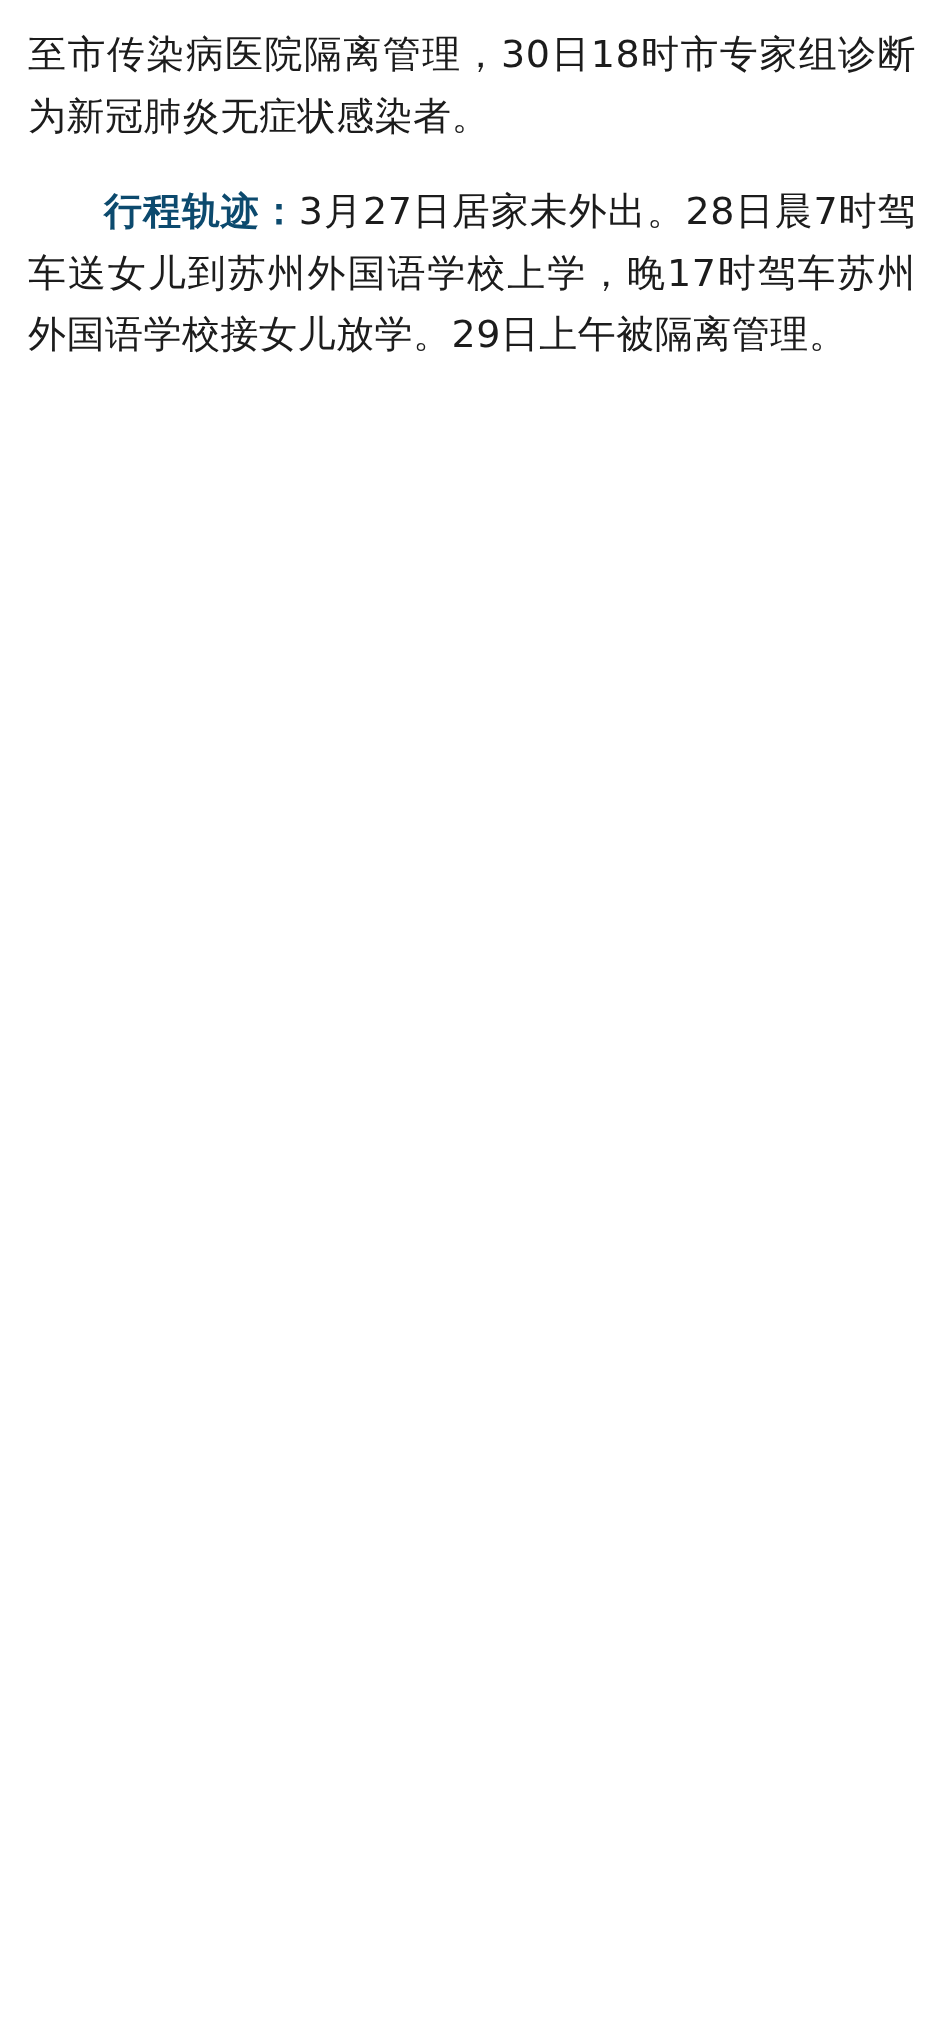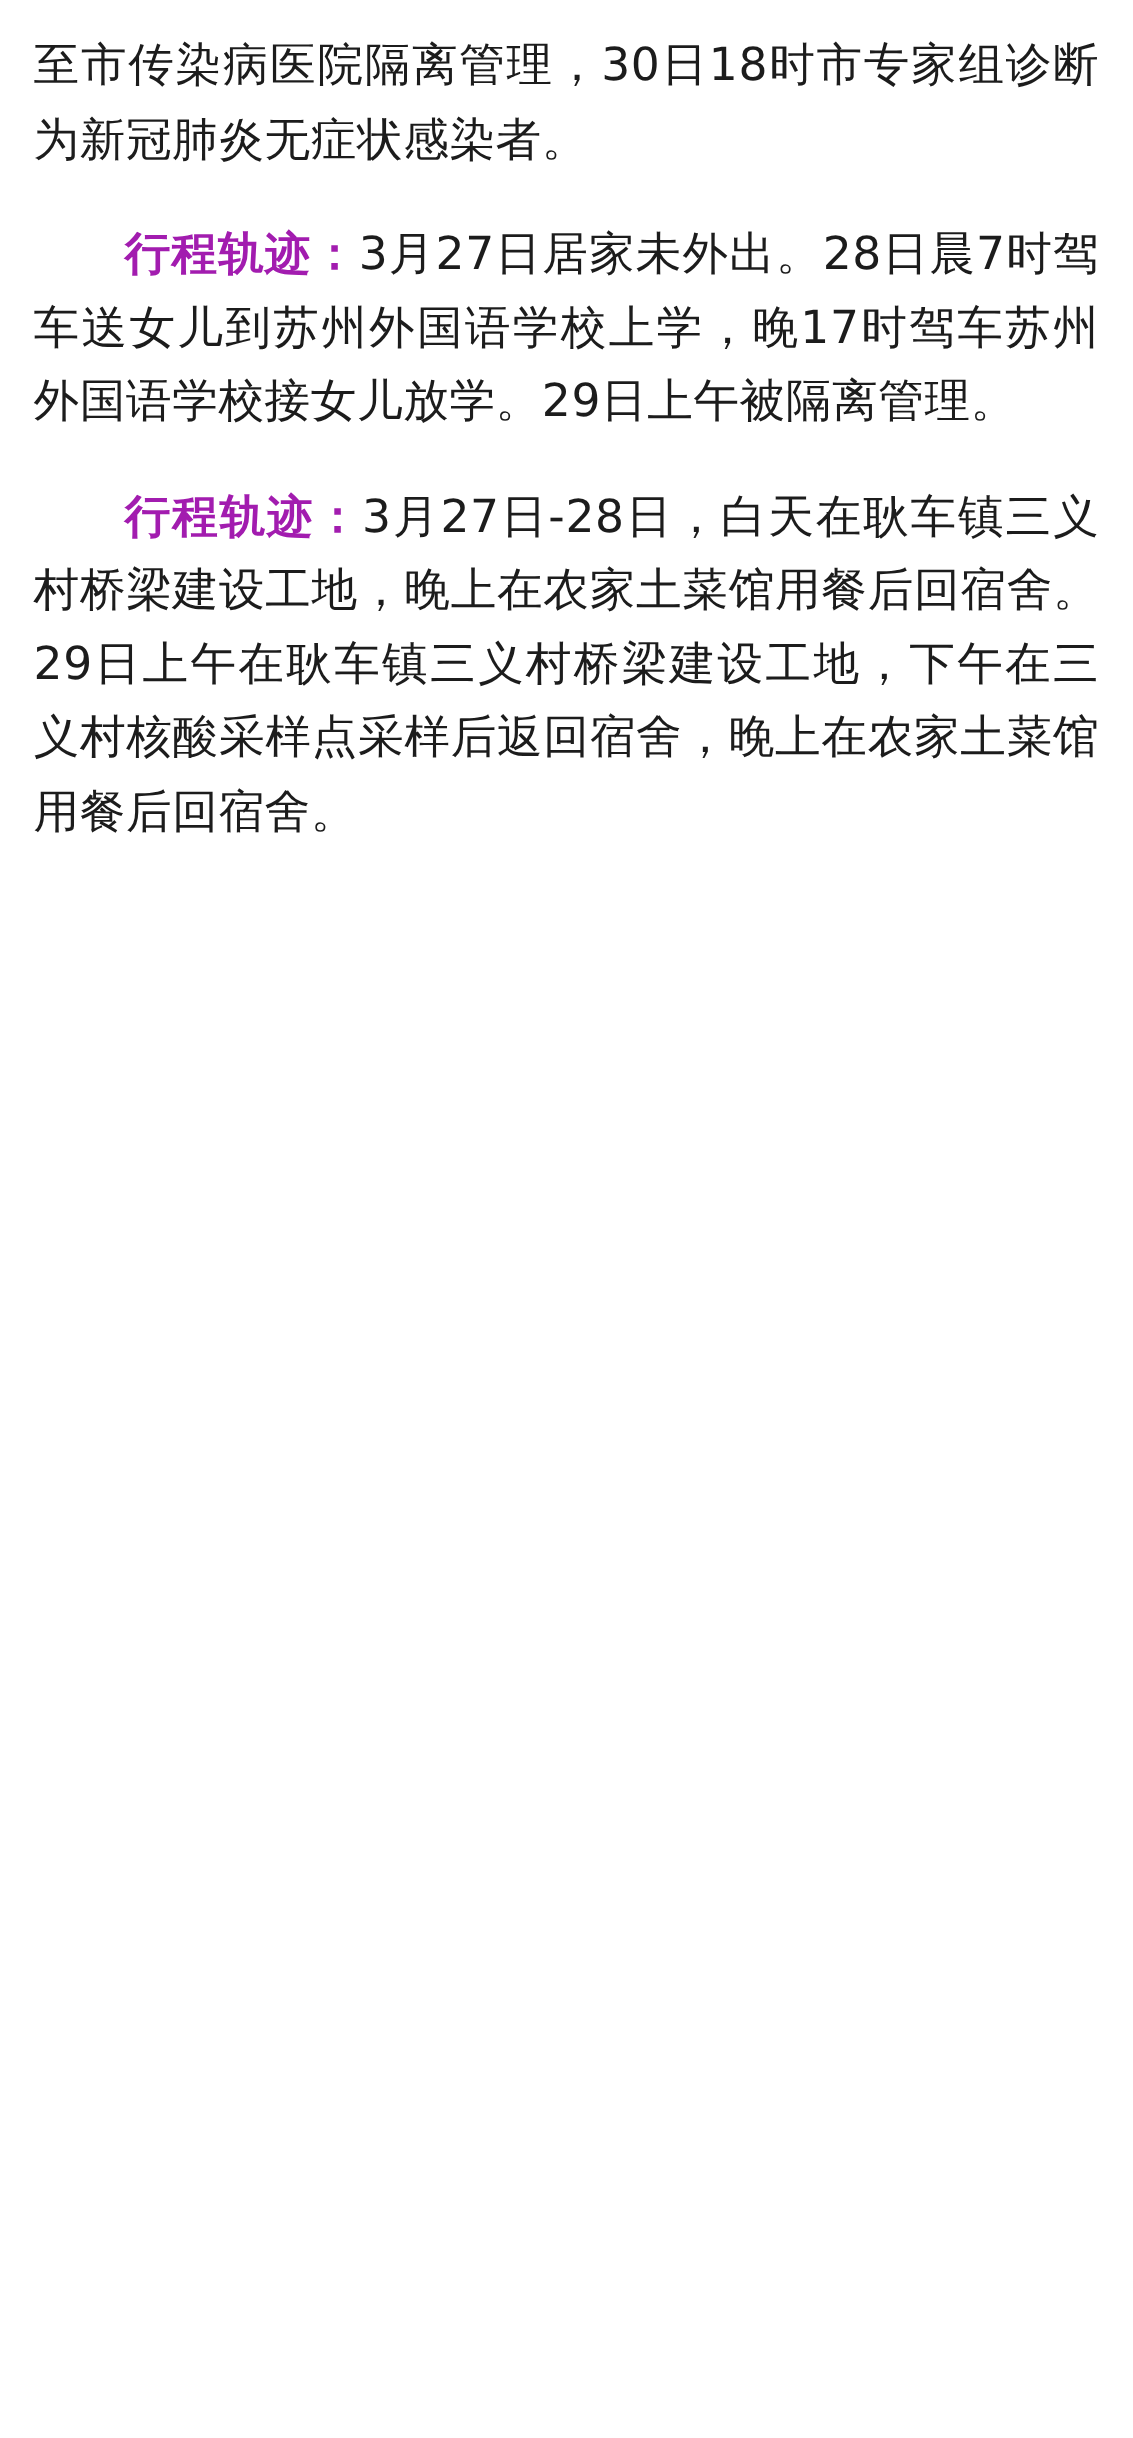--- a/index.html
+++ b/index.html
@@ -29,32 +29,29 @@
     text-justify: inter-ideograph;
     margin: 0 0 34px 0;
     color: #1c1c1c;
     word-break: break-all;
   }
   .para.indent {
     text-indent: 76px;
   }
   .lead {
     font-weight: bold;
-    color: #a21caf;
+    color: #0c4a6e;
   }
   .para:last-child {
     margin-bottom: 0;
   }
 </style>
 </head>
 <body>
 
 <div id="page">
   <p class="para">
     <span class="lead"></span><span>至市传染病医院隔离管理，30日18时市专家组诊断为新冠肺炎无症状感染者。</span>
   </p>
   <p class="para indent">
     <span class="lead">行程轨迹：</span><span>3月27日居家未外出。28日晨7时驾车送女儿到苏州外国语学校上学，晚17时驾车苏州外国语学校接女儿放学。29日上午被隔离管理。</span>
   </p>
-  <p class="para indent">
-    <span class="lead">行程轨迹：</span><span>3月27日-28日，白天在耿车镇三义村桥梁建设工地，晚上在农家土菜馆用餐后回宿舍。29日上午在耿车镇三义村桥梁建设工地，下午在三义村核酸采样点采样后返回宿舍，晚上在农家土菜馆用餐后回宿舍。</span>
-  </p>
 </div>
 
 </body></html>

